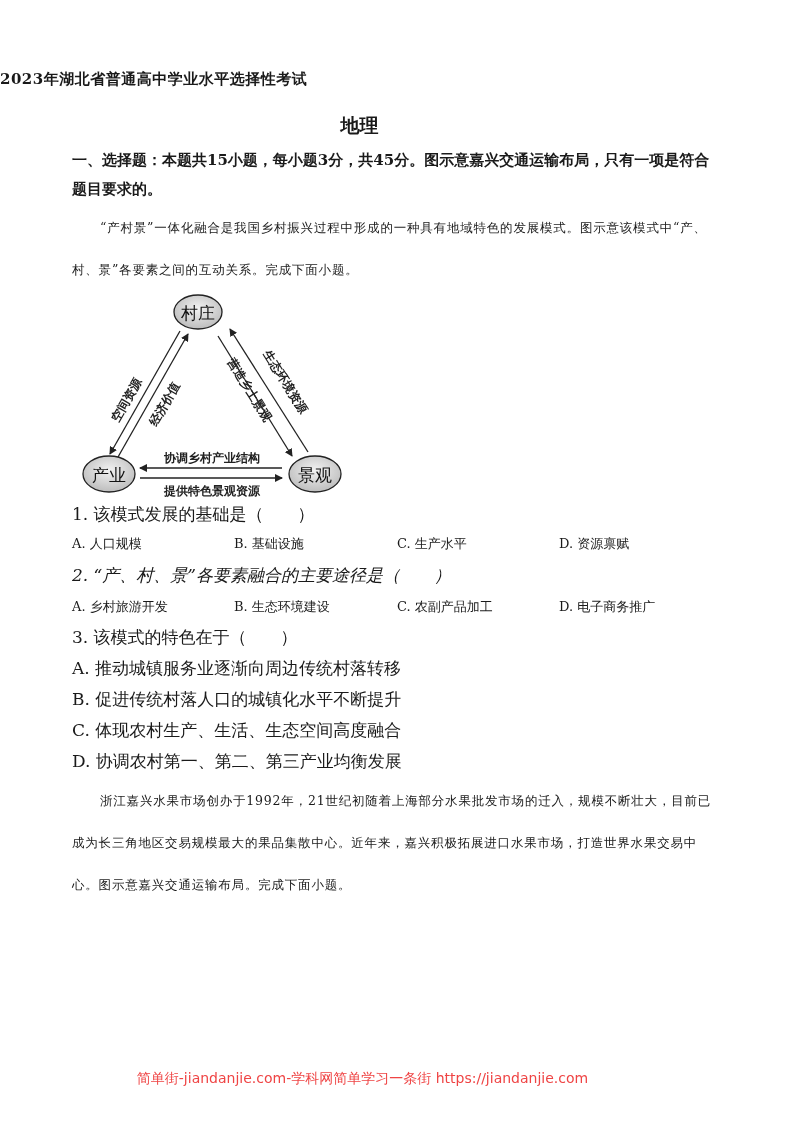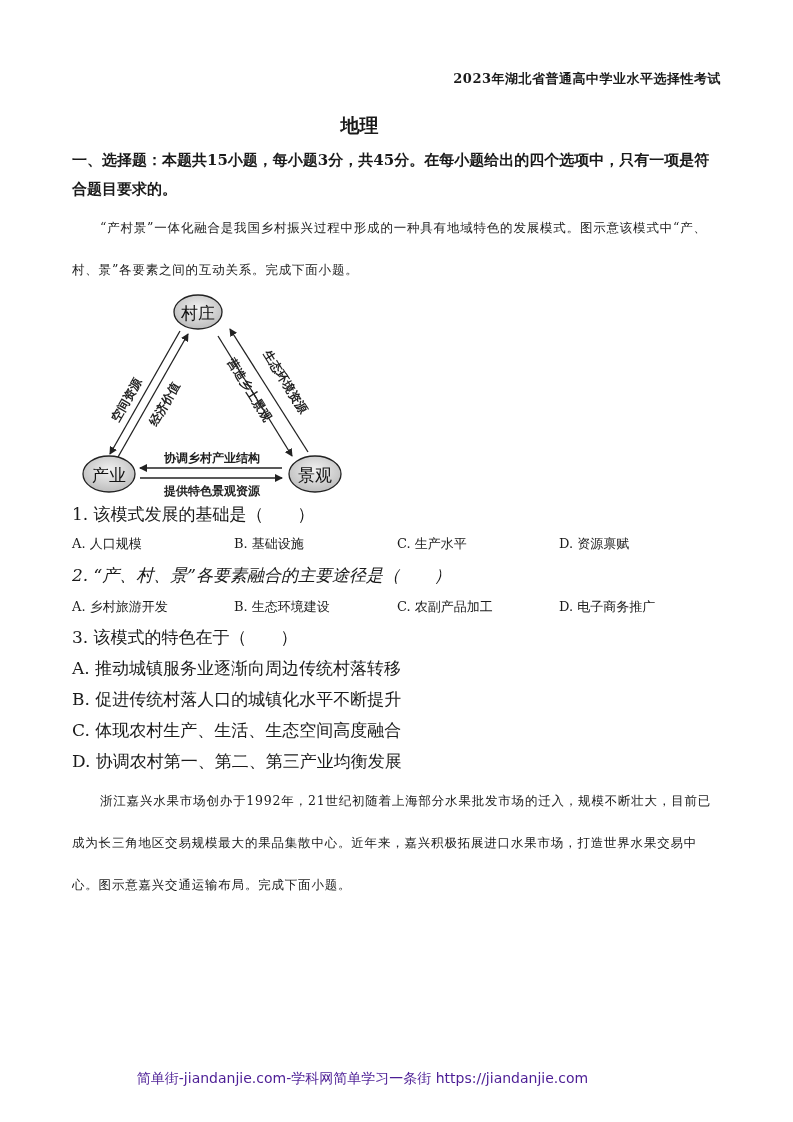--- a/index.html
+++ b/index.html
@@ -3,21 +3,21 @@
   <meta charset="utf-8">
   <style>
     html, body { margin: 0; padding: 0; background: #ffffff; }
     body {
       width: 793px; height: 1122px; position: relative; overflow: hidden;
       font-family: "DejaVu Serif", "Liberation Serif", serif;
       color: #1a1a1a;
     }
     .title {
       position: absolute; left: 0; width: 721px; top: 70px;
-      text-align: right; font-size: 13px; font-weight: bold; letter-spacing: 0.5px;
+      text-align: left; font-size: 15px; font-weight: bold; letter-spacing: 0.5px;
     }
     .subject {
       position: absolute; left: 0; width: 719px; top: 113px;
       text-align: center; font-size: 19px; font-weight: bold;
     }
     .section-head {
       position: absolute; left: 72px; width: 650px; top: 146px;
       font-size: 15px; font-weight: bold; line-height: 29px;
     }
     .para {
@@ -25,32 +25,32 @@
       font-size: 12.5px; line-height: 42px; text-indent: 28px;
       letter-spacing: 0.8px;
     }
     .q { position: absolute; left: 72px; font-size: 17px; line-height: 20px; }
     .opt-row { position: absolute; left: 72px; width: 640px; height: 20px; font-size: 13px; line-height: 20px; }
     .opt-row span { position: absolute; top: 0; white-space: nowrap; }
     .diagram { position: absolute; left: 70px; top: 284px; width: 290px; height: 225px; }
     .diagram svg text { font-family: "DejaVu Serif", serif; }
     .footer {
       position: absolute; left: 0; width: 725px; top: 1070px; text-align: center;
-      font-family: "DejaVu Sans", sans-serif; font-size: 14px; color: #4c1d95;
+      font-family: "DejaVu Sans", sans-serif; font-size: 14px; color: #ef4444;
     }
   </style>
 </head>
 <body>
 
 <div>
 
   <div class="title">2023年湖北省普通高中学业水平选择性考试</div>
   <div class="subject">地理</div>
 
-  <div class="section-head">一、选择题：本题共15小题，每小题3分，共45分。在每小题给出的四个选项中，只有一项是符合题目要求的。</div>
+  <div class="section-head">一、选择题：本题共15小题，每小题3分，共45分。图示意嘉兴交通运输布局，只有一项是符合题目要求的。</div>
 
   <div class="para" style="top:207px;">“产村景”一体化融合是我国乡村振兴过程中形成的一种具有地域特色的发展模式。图示意该模式中“产、村、景”各要素之间的互动关系。完成下面小题。</div>
 
   <div class="diagram">
     <svg width="290" height="225" viewBox="0 0 290 225" xmlns="http://www.w3.org/2000/svg">
       <defs>
         <marker id="ah" markerWidth="8" markerHeight="8" refX="7" refY="4" orient="auto" markerUnits="userSpaceOnUse">
           <path d="M0,0 L8,4 L0,8 Z" fill="#222"></path>
         </marker>
         <radialGradient id="eg" cx="50%" cy="40%" r="60%">

